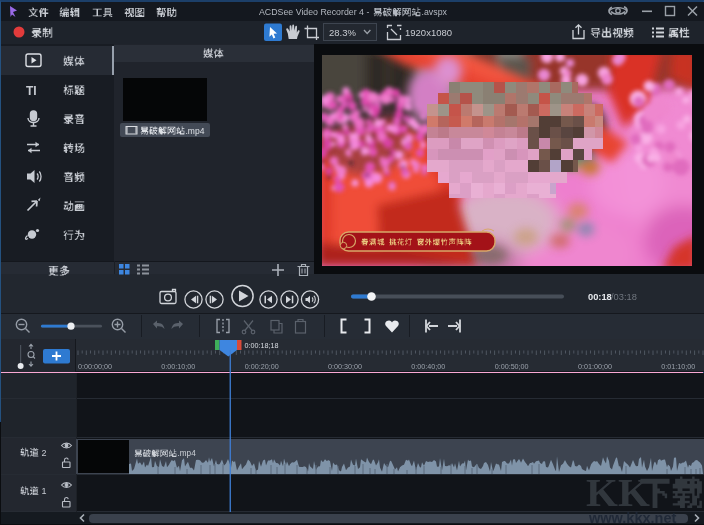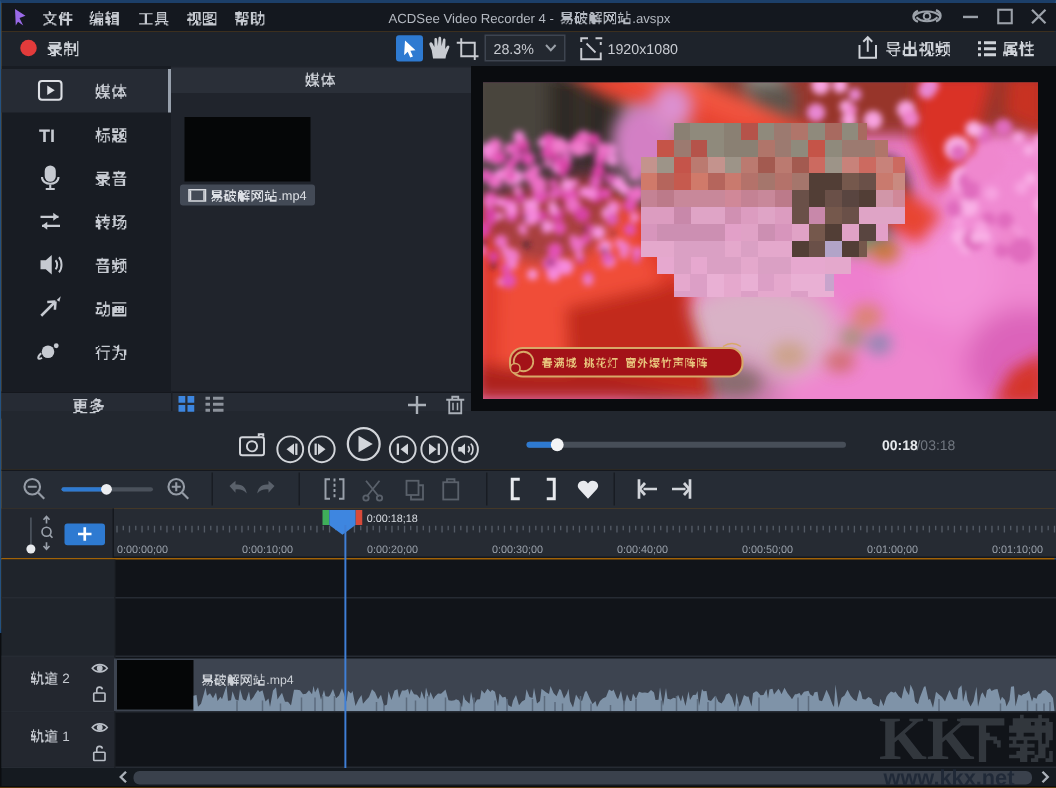--- a/index.html
+++ b/index.html
@@ -1,15 +1,15 @@
 <!DOCTYPE html>
 <html><head><meta charset="utf-8"><style>
 *{margin:0;padding:0;box-sizing:border-box}
 body{width:704px;height:525px;overflow:hidden;font-family:"Liberation Sans",sans-serif;background:#0b0d10}
-#w{position:relative;width:704px;height:422px;background:#a16207;border-left:1px solid #24517f;border-right:1px solid #24517f;border-top:2px solid #1c3f69;border-bottom:3px solid #1d4a7c}
+#w{position:relative;width:704px;height:422px;background:#f9a8d4;border-left:1px solid #24517f;border-right:1px solid #24517f;border-top:2px solid #1c3f69;border-bottom:3px solid #1d4a7c}
 .abs{position:absolute}
 </style></head><body>
 <div id="w">
     <div class="abs" style="left:0;top:0;width:704px;height:19px;background:#14181f"></div>
     <div class="abs" style="left:0;top:19px;width:704px;height:23px;background:#1e232b"></div>
     <div class="abs" style="left:0;top:42px;width:113px;height:235px;background:#181c23"></div>
     <div class="abs" style="left:0;top:44px;width:113px;height:29px;background:#262b34"></div>
     <div class="abs" style="left:111px;top:44px;width:3px;height:29px;background:#97a0ac"></div>
     <div class="abs" style="left:113px;top:42px;width:200px;height:235px;background:#20242c"></div>
     <div class="abs" style="left:113px;top:43px;width:200px;height:17px;background:#2a2f38"></div>

